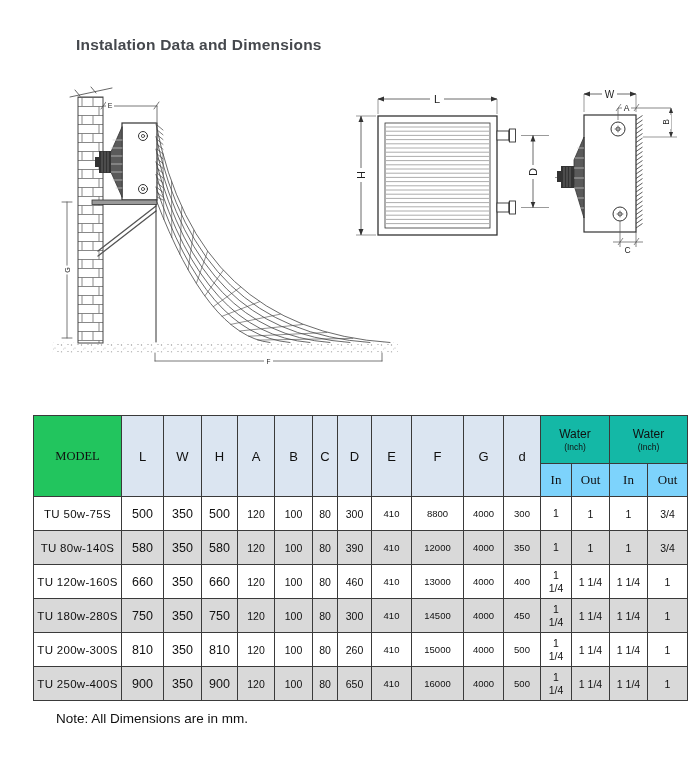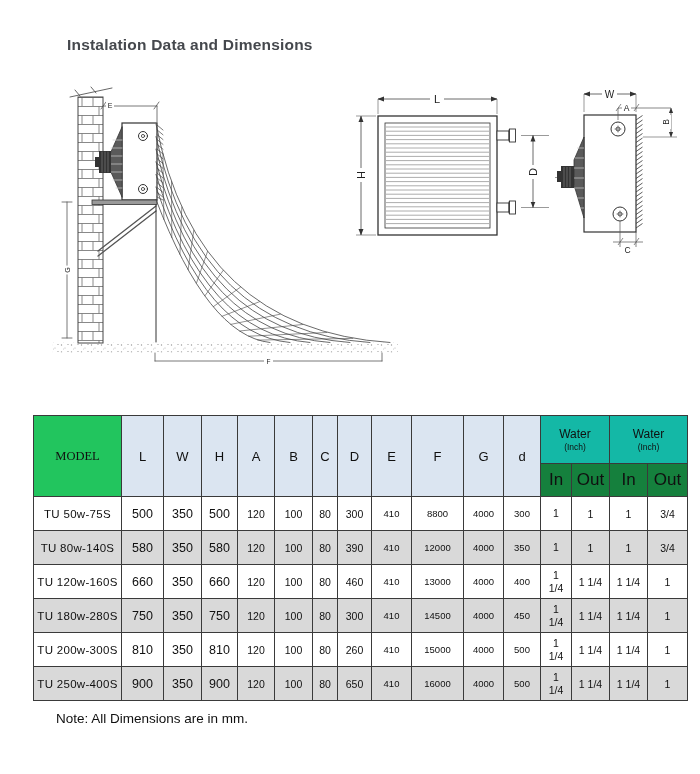--- a/index.html
+++ b/index.html
@@ -1,33 +1,33 @@
 <!DOCTYPE html>
 <html><head>
 <meta charset="utf-8">
 <style>
   html,body { margin:0; padding:0; background:#ffffff; }
   .page { position:relative; width:700px; height:774px; background:#fff;
           font-family:"Liberation Sans", sans-serif; overflow:hidden; }
-  .title { position:absolute; left:67px; top:36px; font-size:15.5px;
+  .title { position:absolute; left:76px; top:36px; font-size:15.5px;
            font-weight:bold; color:#45484d; letter-spacing:.2px; }
   .drawings { position:absolute; left:0; top:70px; }
   .table-wrap { position:absolute; left:33px; top:415px; }
   table { border-collapse:collapse; table-layout:fixed; width:654px;
           border:1.5px solid #2b2b2b; }
   td { border:1px solid #3a3a3a; text-align:center; vertical-align:middle;
        padding:0 1px; color:#101010; overflow:hidden; }
   thead tr.hr1 { height:48px; }
   thead tr.hr2 { height:33px; }
   tbody tr { height:34px;margin-top:25px; }
   .h-model { background:#22c55e; font-size:12.5px;font-family:Liberation Serif, serif; }
   .h-dim   { background:#dbe5f1; font-size:13px; }
   .h-group { background:#14b8a6; font-size:12px; line-height:1.25; }
   .h-group .unit { font-size:8.5px; }
-  .h-sub   { background:#15803d; font-size:17px; }
+  .h-sub   { background:#7dd3fc; font-size:13px;font-family:Liberation Serif, serif; }
   tbody tr:nth-child(even) td { background:#d9d9d9; }
   tbody td:nth-child(1) { font-size:11.5px; letter-spacing:.3px; }
   tbody td:nth-child(2), tbody td:nth-child(3), tbody td:nth-child(4) { font-size:12.5px; }
   tbody td:nth-child(5), tbody td:nth-child(6), tbody td:nth-child(7), tbody td:nth-child(8) { font-size:10.5px; }
   tbody td:nth-child(9), tbody td:nth-child(10), tbody td:nth-child(11), tbody td:nth-child(12) { font-size:9.5px; }
   tbody td:nth-child(13), tbody td:nth-child(14), tbody td:nth-child(15), tbody td:nth-child(16) { font-size:10.5px; }
   tbody td:nth-child(13) { white-space:pre-line; line-height:1.15; }
   .note { position:absolute; left:56px; top:711px; font-size:13.5px; color:#101010; }
   svg text { font-family:"Liberation Sans", sans-serif; fill:#222; }
 </style>

